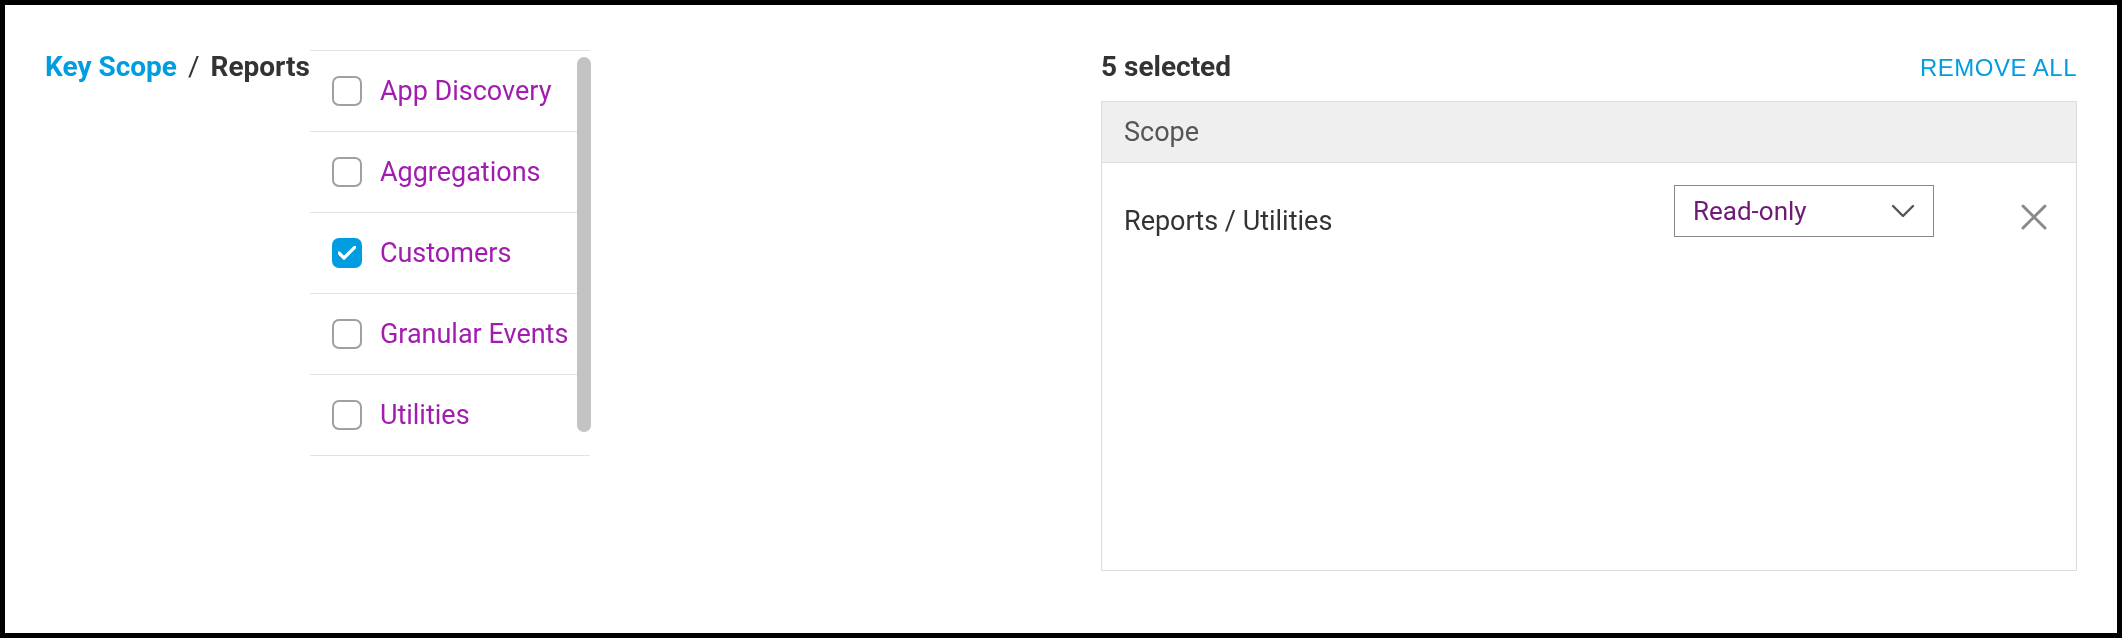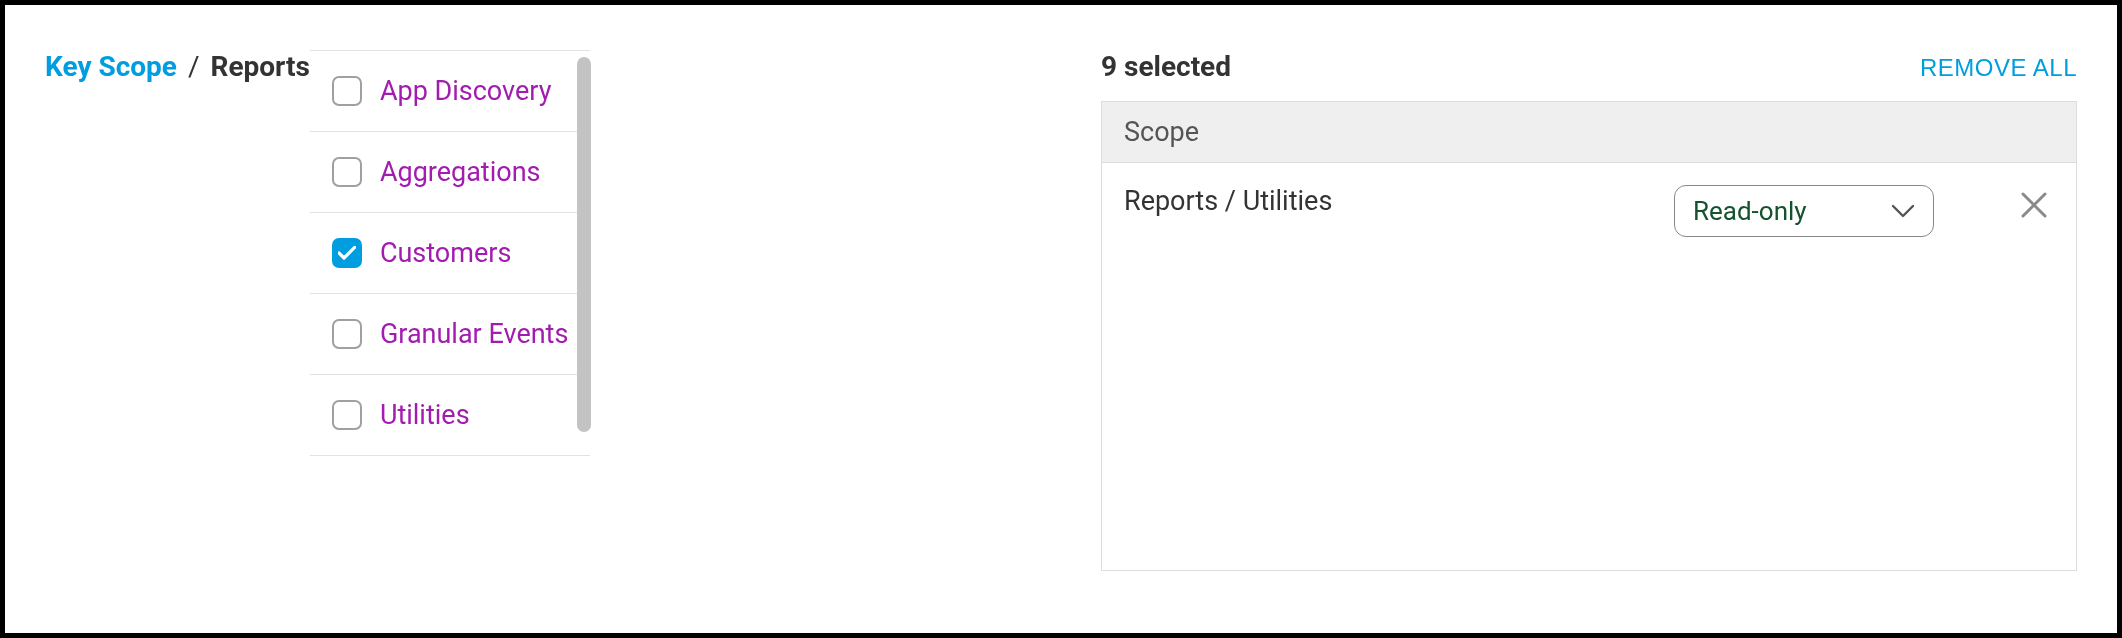--- a/index.html
+++ b/index.html
@@ -115,38 +115,38 @@
   }
   .selected-table-head {
     background: #efefef;
     border-bottom: 1px solid #dcdcdc;
     padding: 14px 22px;
     font-size: 27px;
     color: #555;
   }
   .selected-row {
     display: flex;
-    align-items: flex-start;
+    align-items: flex-end;
     padding: 22px 22px;
     gap: 20px;
   }
   .selected-row .scope-path {
     flex: 1;
     font-size: 27px;
     color: #333;
   }
   .perm-select {
     display: flex;
     align-items: center;
     justify-content: space-between;
     border: 1.8px solid #888;
-    border-radius: 12px;
+    border-radius: 0;
     padding: 10px 18px;
     font-size: 26px;
-    color: #14532d;
+    color: #701a75;
     width: 260px;
     cursor: pointer;
     background: #fff;
   }
   .perm-select svg { flex-shrink: 0; }
   .remove-row {
     background: none;
     border: none;
     cursor: pointer;
     padding: 6px;
@@ -201,21 +201,21 @@
           </span>
           <span>Utilities</span>
         </div>
       </div>
       <div class="scrollbar-fake"></div>
     </div>
   </div>
 
   <div class="right-panel">
     <div class="selected-header">
-      <span class="selected-count">9 selected</span>
+      <span class="selected-count">5 selected</span>
       <button class="remove-all">REMOVE ALL</button>
     </div>
     <div class="selected-table">
       <div class="selected-table-head">Scope</div>
       <div class="selected-row">
         <span class="scope-path">Reports / Utilities</span>
         <div class="perm-select">
           <span>Read-only</span>
           <svg width="24" height="14" viewBox="0 0 24 14">
               <path d="M2 2 L12 12 L22 2" stroke="#555" stroke-width="2.4" fill="none" stroke-linecap="round" stroke-linejoin="round"></path>

